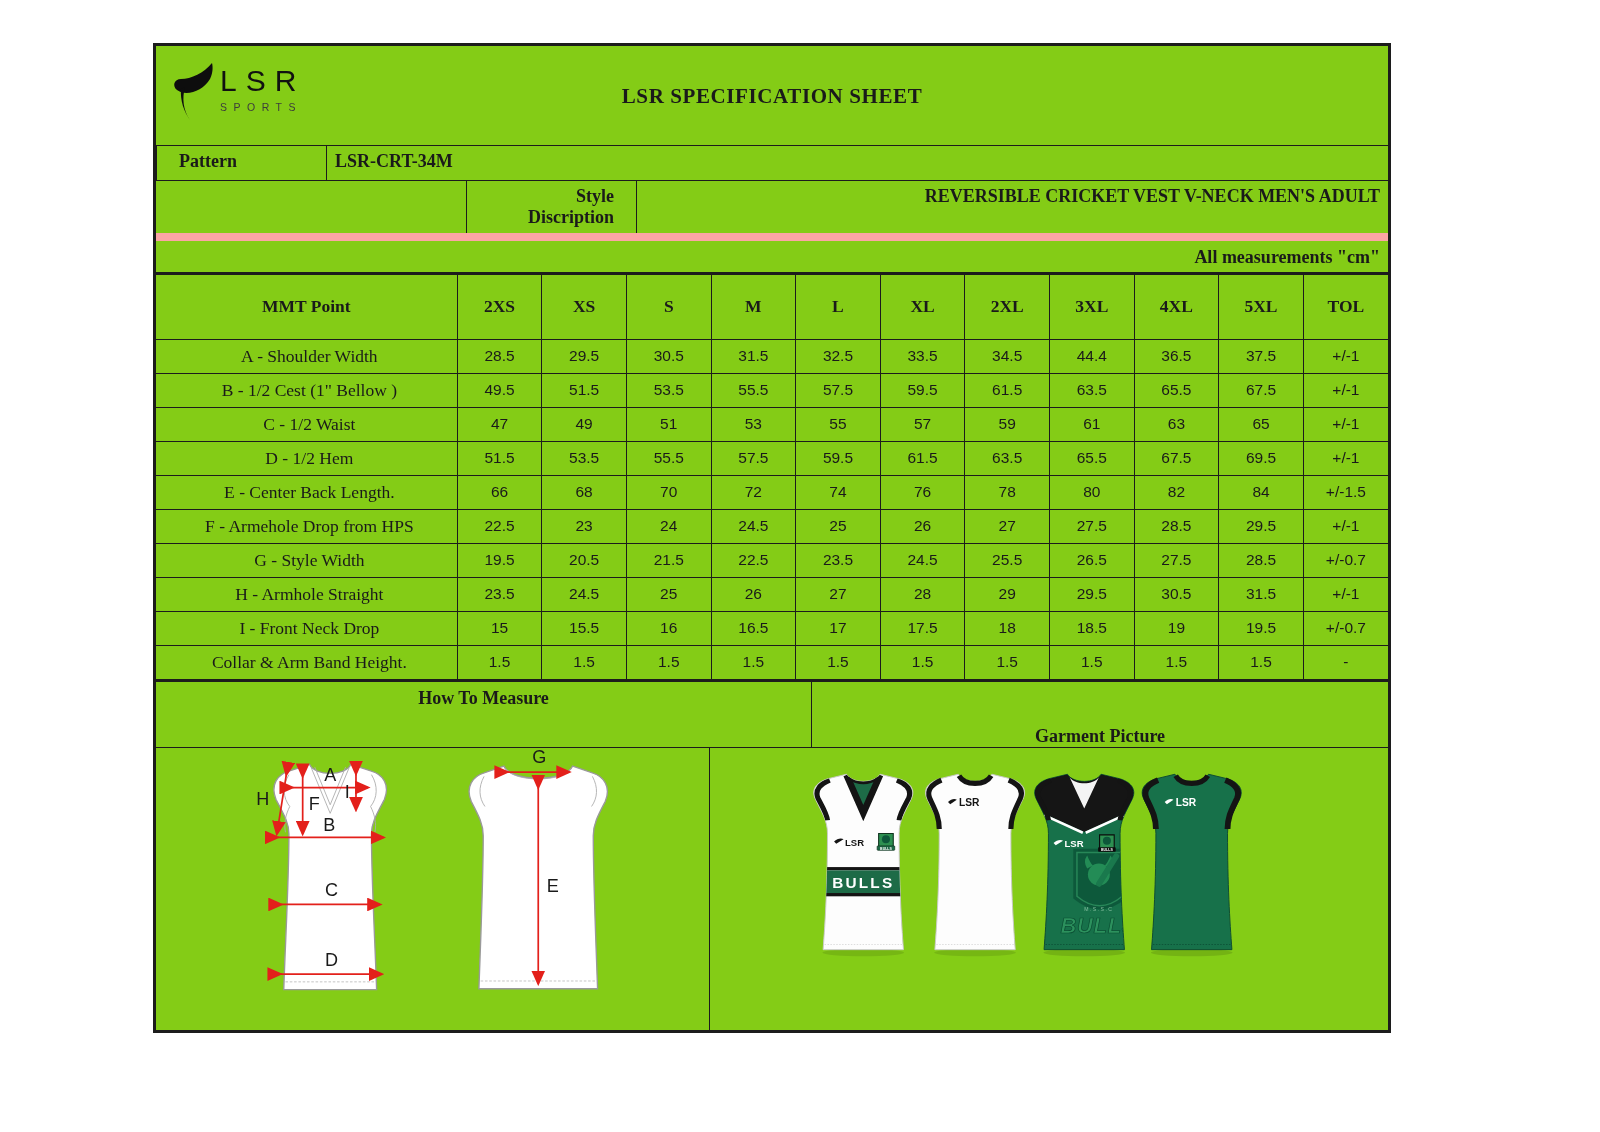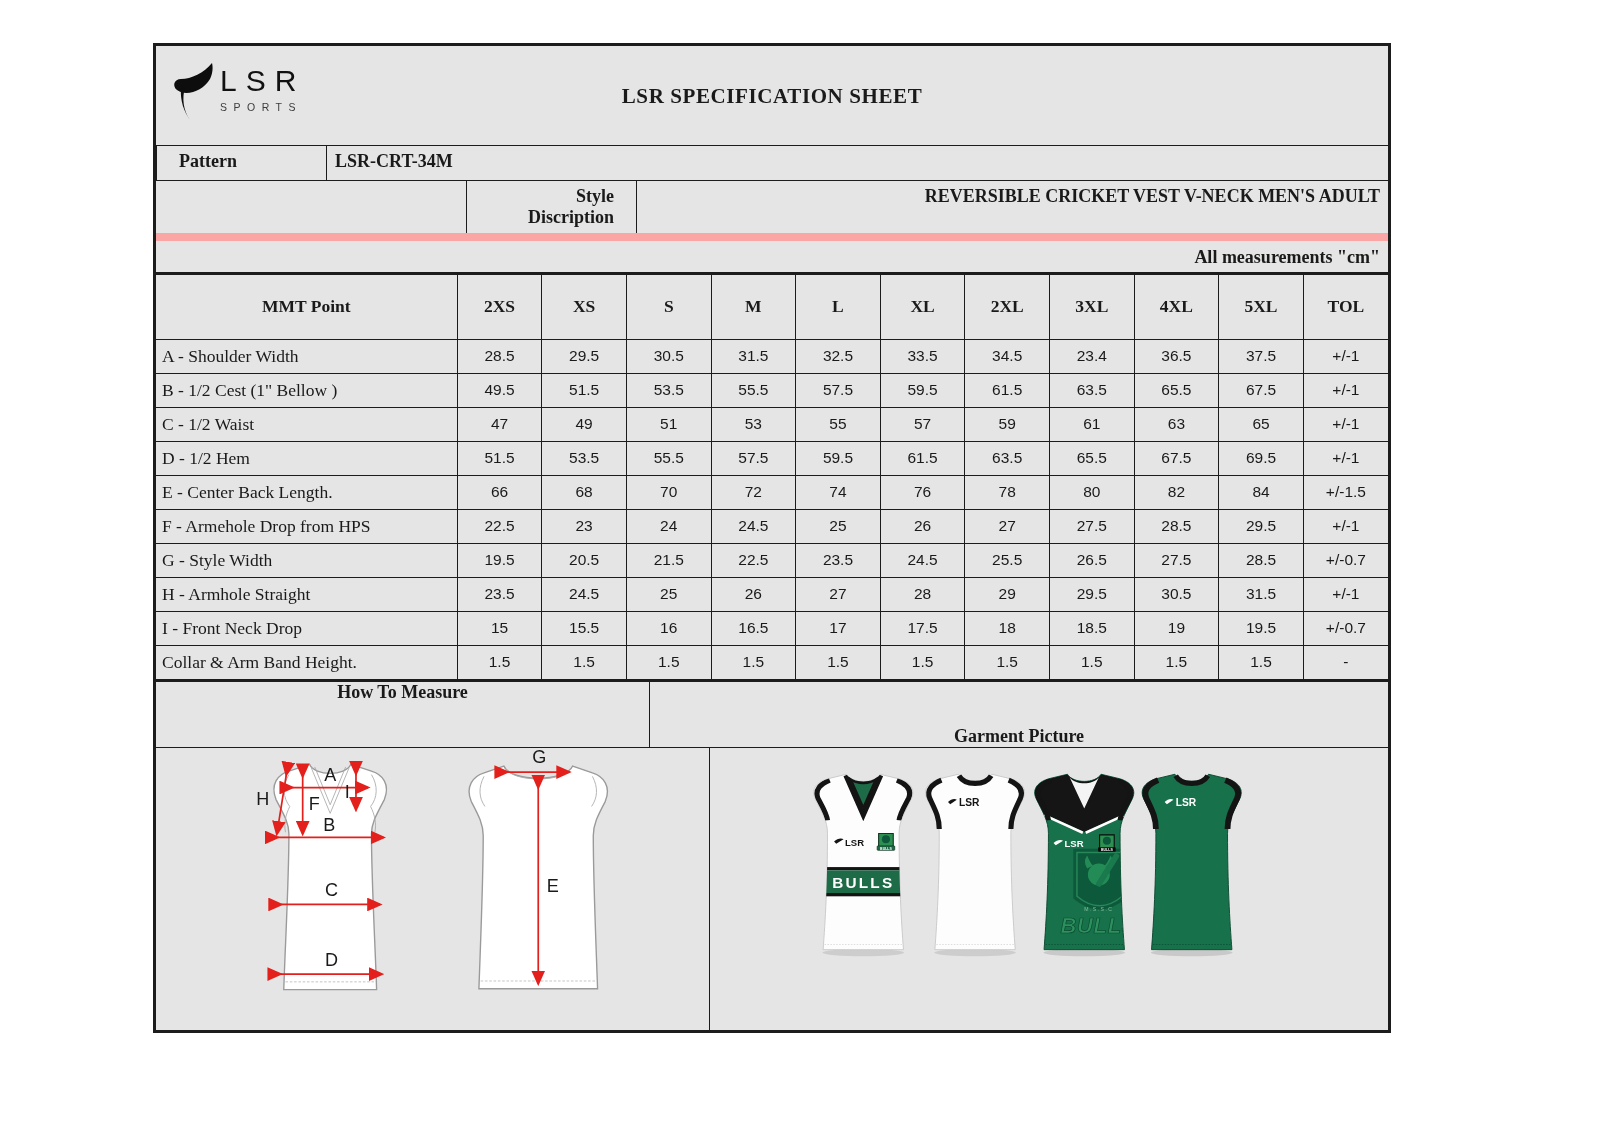--- a/index.html
+++ b/index.html
@@ -1,17 +1,17 @@
 <!DOCTYPE html>
 <html style="--green: #1d6b47; --vest: #17714a; --crest: #2d9051; --red: #e3201b;"><head>
 <meta charset="utf-8">
 <style>
   * { box-sizing: border-box; margin: 0; padding: 0; }
   html,body { width:1600px; height:1132px; background:#ffffff; font-family:"Liberation Serif", serif; color:#1a1a1a; }
-  .sheet { position:absolute; left:153px; top:43px; width:1238px; height:990px; border:3px solid #1c1c1c; display:flex; flex-direction:column; background:#e5e5e5; }
+  .sheet { position:absolute; left:153px; top:43px; width:1238px; height:990px; border:3px solid #1c1c1c; display:flex; flex-direction:column; background:#84cc16; }
 
   
   .hdr { flex:0 0 100px; border-bottom:1.5px solid #1c1c1c; position:relative; }
   .logo { position:absolute; left:16px; top:14px; display:flex; align-items:flex-start; gap:6px; }
   .logo-text { display:flex; flex-direction:column; margin-top:6px; }
   .logo-name { font-family:"Liberation Sans", sans-serif; font-size:30px; font-weight:500; letter-spacing:9px; color:#111; line-height:1; }
   .logo-sub { font-family:"Liberation Sans", sans-serif; font-size:10.5px; letter-spacing:6.5px; color:#3c3c3c; margin-top:5px; }
   .title { position:absolute; left:0; right:0; top:38px; text-align:center; font-size:21px; font-weight:bold; letter-spacing:.6px; }
 
   
@@ -19,30 +19,30 @@
   .meta.thick { border-bottom:8px solid #fca5a5;text-align:right; }
   .meta .c1 { width:310px; padding:5px 6px; }
   .meta .c2 { width:170px; border-left:1.5px solid #1c1c1c; padding:5px 22px; }
   .meta .c3 { flex:1; border-left:1.5px solid #1c1c1c; padding:5px 8px; }
   .units { flex:0 0 34px; border-bottom:3px solid #1c1c1c; text-align:right; font-weight:bold; font-size:18px; padding:6px 8px 0 0; }
 
   
   table.size { width:100%; border-collapse:collapse; table-layout:fixed; }
   table.size th { height:64px; font-size:17.5px; font-weight:bold; text-align:center; border:1px solid #1c1c1c; }
   table.size td { height:34px; border:1px solid #1c1c1c; }
-  table.size td.label { font-size:17.5px; text-align:left; padding-left:6px; }
+  table.size td.label { font-size:17.5px; text-align:center; padding-left:6px; }
   table.size td.val { font-family:"Liberation Sans", sans-serif; font-size:15.5px; text-align:center; }
   table.size tr > *:first-child { border-left:none; }
   table.size tr > *:last-child { border-right:none; }
   table.size tr:first-child > th { border-top:none; }
   table.size tr:last-child > td { border-bottom:none; }
 
   
   .sechdr { flex:0 0 37px; display:flex; border-top:3px solid #1c1c1c; border-bottom:1.5px solid #1c1c1c; font-weight:bold; font-size:18px; }
-  .sechdr .left { width:494px; border-right:1.5px solid #1c1c1c; text-align:center; }
+  .sechdr .left { width:656px; border-right:1.5px solid #1c1c1c; text-align:center; padding-top:6px; }
   .sechdr .right { flex:1; text-align:center; padding-top:6px;margin-top:38px; }
   .pics { flex:1; display:flex; min-height:0; }
   .pics .left { width:554px; border-right:1.5px solid #1c1c1c; }
   .pics .right { flex:1; }
   .pics svg { display:block; width:100%; height:100%; }
 
   .diagram-letter { font-family:"Liberation Sans", sans-serif; font-size:21px; fill:#1a1a1a; }
   .arrow { stroke:var(--red,#e3201b); stroke-width:2; fill:none; }
   .outline { fill:#ffffff; stroke:#9a9a9a; stroke-width:1.6; }
   .outline2 { fill:none; stroke:#aaaaaa; stroke-width:1; }
@@ -99,21 +99,21 @@
         </tr>
         <tr>
           <td class="label">A - Shoulder Width</td>
           <td class="val">28.5</td>
           <td class="val">29.5</td>
           <td class="val">30.5</td>
           <td class="val">31.5</td>
           <td class="val">32.5</td>
           <td class="val">33.5</td>
           <td class="val">34.5</td>
-          <td class="val">23.4</td>
+          <td class="val">44.4</td>
           <td class="val">36.5</td>
           <td class="val">37.5</td>
           <td class="val">+/-1</td>
         </tr>
         <tr>
           <td class="label">B - 1/2 Cest (1" Bellow )</td>
           <td class="val">49.5</td>
           <td class="val">51.5</td>
           <td class="val">53.5</td>
           <td class="val">55.5</td>

